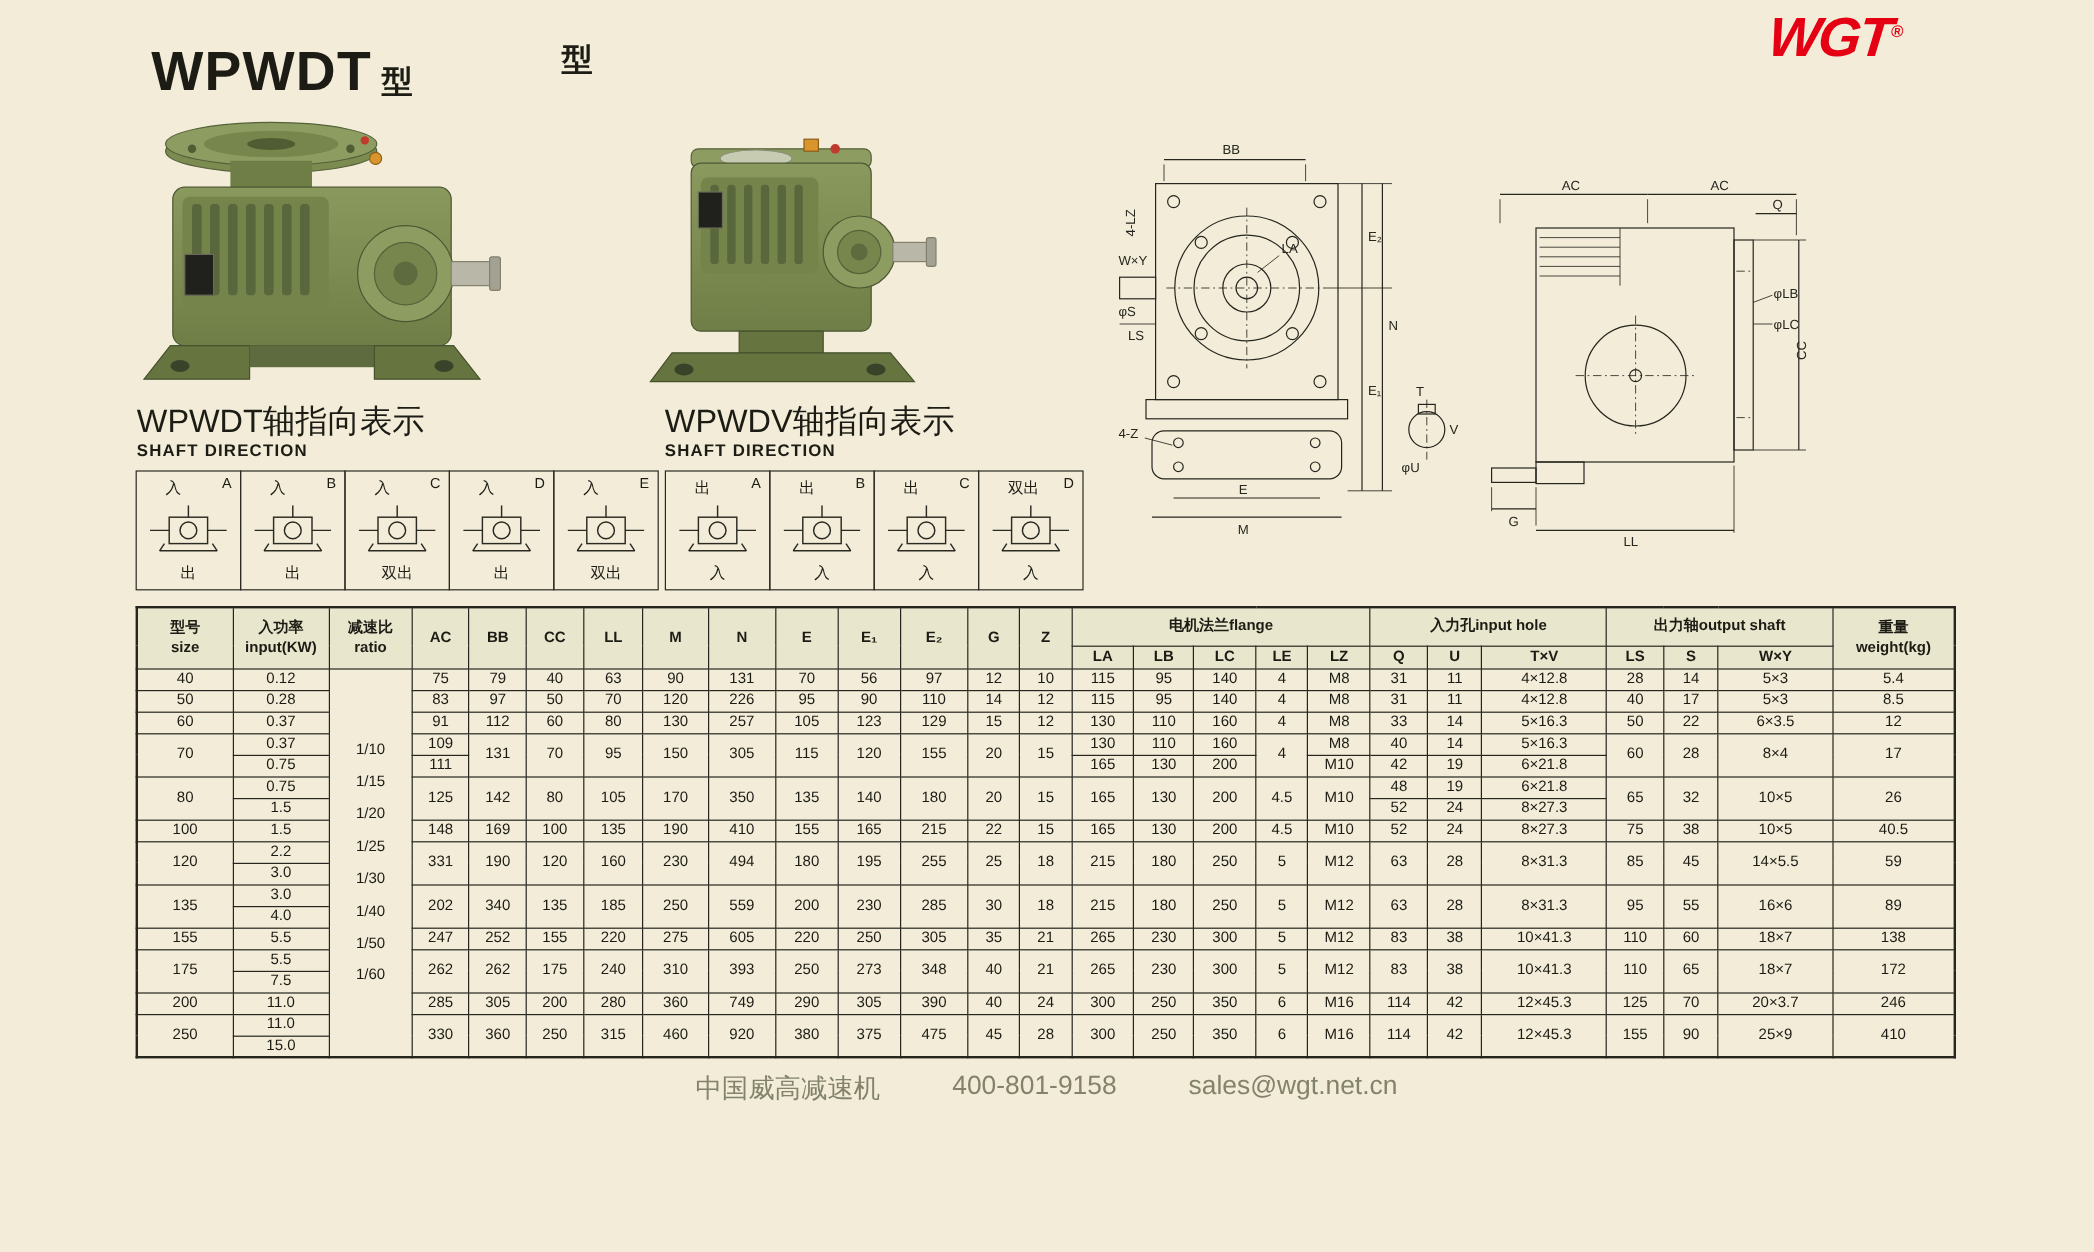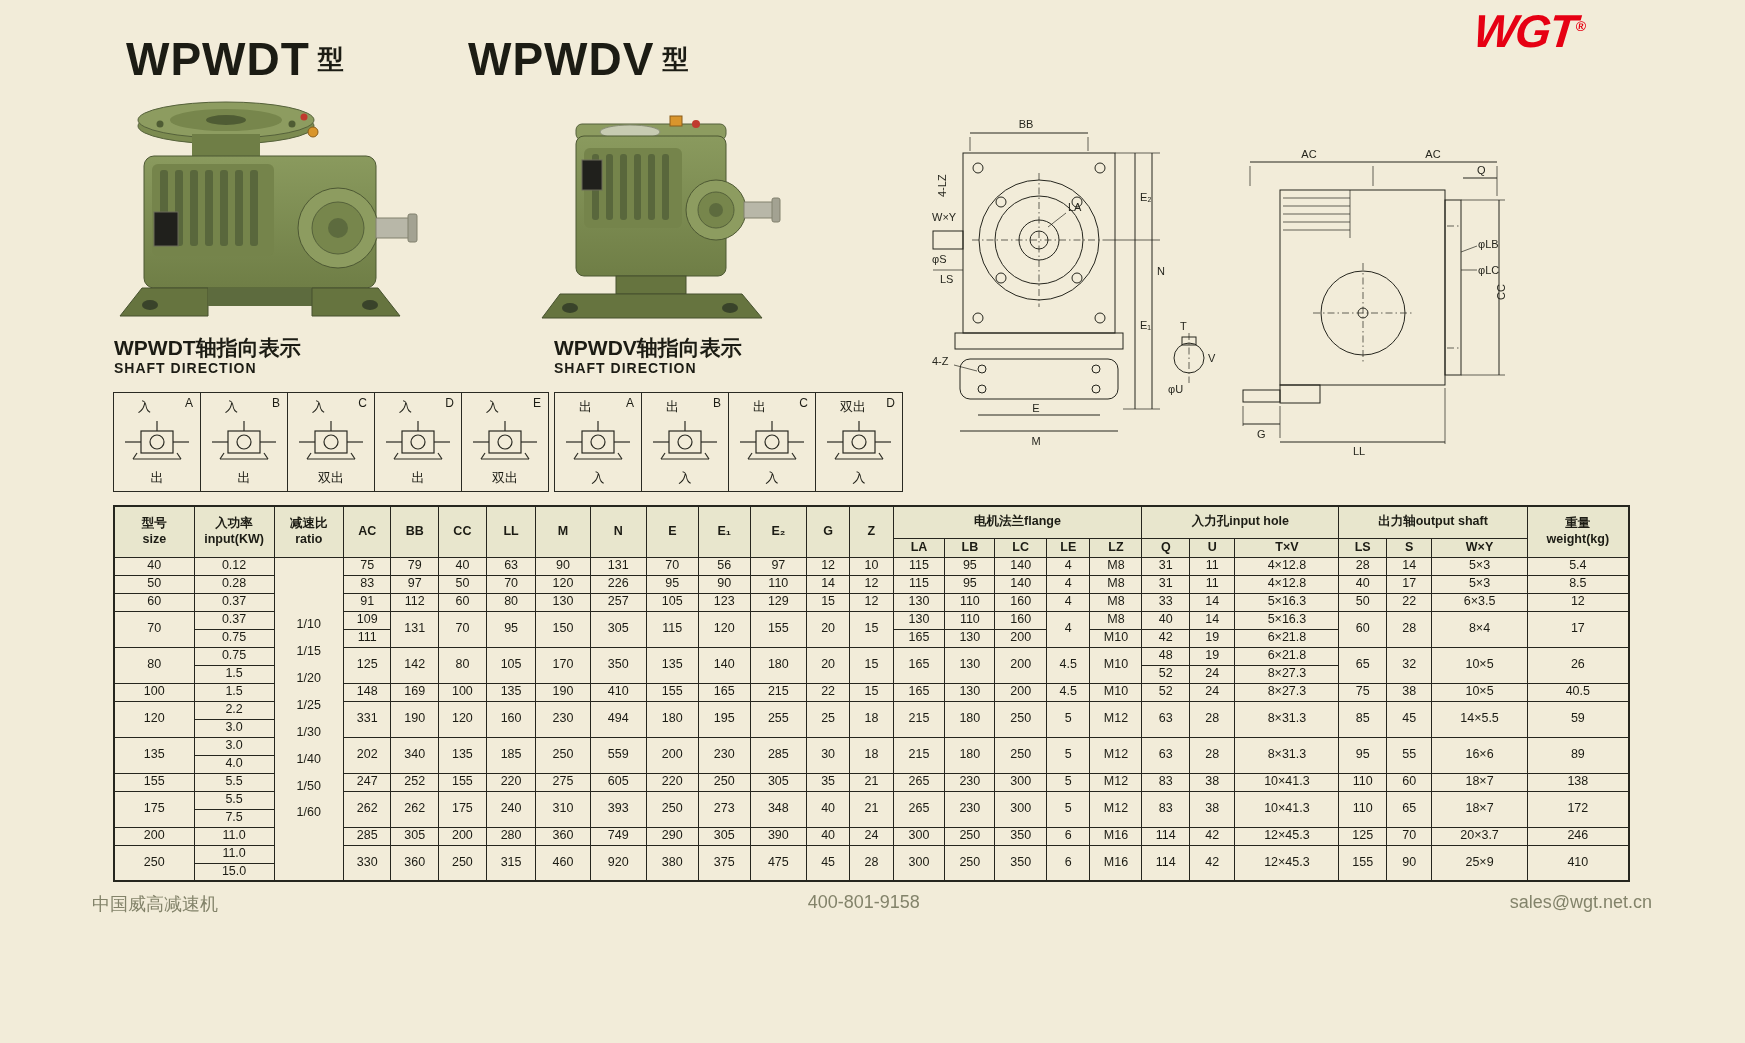--- a/index.html
+++ b/index.html
@@ -1,69 +1,68 @@
 <!DOCTYPE html>
 <html><head>
 <meta charset="utf-8">
 <style>
   *{box-sizing:border-box;margin:0;padding:0}
   html,body{width:1745px;height:1043px}
   body{background:#f2ecd9;font-family:"Liberation Sans",sans-serif;color:#1c1c14;position:relative;overflow:hidden}
   .page{position:absolute;inset:0}
   .brand{position:absolute;left:1474px;top:4px;color:#e60013;font-weight:bold;font-style:italic;font-size:46px;letter-spacing:-2px;transform:skewX(-6deg)}
   .brand sup{font-size:14px;font-style:normal;letter-spacing:0}
-  .model-title{position:absolute;display:flex;align-items:center;gap:8px}
+  .model-title{position:absolute;display:flex;align-items:flex-end;gap:8px}
   .model-title .name{font-size:46px;font-weight:bold;letter-spacing:1px}
   .model-title .suffix{font-size:26px;font-weight:bold}
   #title-left{left:126px;top:32px}
   #title-right{left:468px;top:32px}
   .photo,.drawing{position:absolute}
   #photo-wpwdt{left:108px;top:92px}
   #photo-wpwdv{left:518px;top:102px}
   #drawing-front{left:930px;top:115px}
   #drawing-side{left:1235px;top:148px}
   .sd-title{position:absolute;line-height:1.15}
-  .sd-title .cn{font-size:21px;font-weight:bold;display:block}
+  .sd-title .cn{font-size:27px;font-weight:normal;display:block}
   .sd-title .en{font-size:14px;font-weight:bold;letter-spacing:1px;display:block}
   #sd-title-left{left:114px;top:336px}
   #sd-title-right{left:554px;top:336px}
   .sd-strip{position:absolute;display:flex;padding-left:1px}
   #sd-strip-left{left:113px;top:392px}
   #sd-strip-right{left:554px;top:392px}
   .sd-cell{position:relative;width:88px;height:100px;border:1px solid #2a2a22;margin-left:-1px}
   .sd-letter{position:absolute;top:3px;right:7px;font-size:12px}
   .sd-top{position:absolute;top:5px;left:24px;font-size:13px;white-space:nowrap}
   .sd-bottom{position:absolute;bottom:4px;left:50%;transform:translateX(-50%);font-size:13px;white-space:nowrap}
   .sd-glyph{position:absolute;left:50%;top:28px;transform:translateX(-50%)}
   #spec-table{position:absolute;left:113px;top:505px;width:1517px;border-collapse:collapse;table-layout:fixed;border:2px solid #26261e}
   #spec-table th,#spec-table td{border:1px solid #26261e;text-align:center;vertical-align:middle;font-size:12.5px;padding:0 1px;overflow:hidden}
   #spec-table thead th{background:#e8e6cd;font-weight:bold;white-space:pre-line;line-height:1.25}
   #spec-table thead tr:first-child th{height:32px}
   #spec-table thead tr:last-child th{height:19px}
   #spec-table tbody td{height:18px;line-height:1.1}
   #spec-table td.ratio{white-space:pre-line;line-height:2.15}
-  .footer{position:absolute;top:892px;left:92px;width:1560px;display:flex;justify-content:space-between;gap:60px;color:#83836a;font-size:18px}
+  .footer{position:absolute;top:892px;left:92px;width:1560px;display:flex;justify-content:center;gap:60px;color:#83836a;font-size:22px}
   svg text{font-family:"Liberation Sans",sans-serif;font-size:11px;fill:#26261e;stroke:none}
   .dim{stroke:#26261e;stroke-width:1;fill:none}
   .dimthin{stroke:#26261e;stroke-width:.7;fill:none}
   .dash{stroke:#26261e;stroke-width:.7;fill:none;stroke-dasharray:7 3 1.5 3}
 </style>
 </head>
 <body>
 
 <div class="page">
 
   <div class="brand"><span>WGT</span><sup>®</sup></div>
 
   <div class="model-title" id="title-left">
     <span class="name">WPWDT</span>
     <span class="suffix">型</span>
   </div>
   <div class="model-title" id="title-right">
-    <span class="name">WPWDV</span>
     <span class="suffix">型</span>
   </div>
 
   <svg id="photo-wpwdt" class="photo" width="320" height="240" viewBox="0 0 320 240">
     <defs>
       <linearGradient id="g1" x1="0" y1="0" x2="0" y2="1">
         <stop offset="0" stop-color="#8a9a5e"></stop>
           <stop offset="1" stop-color="#6f7e46"></stop>
       </linearGradient>
     </defs>

